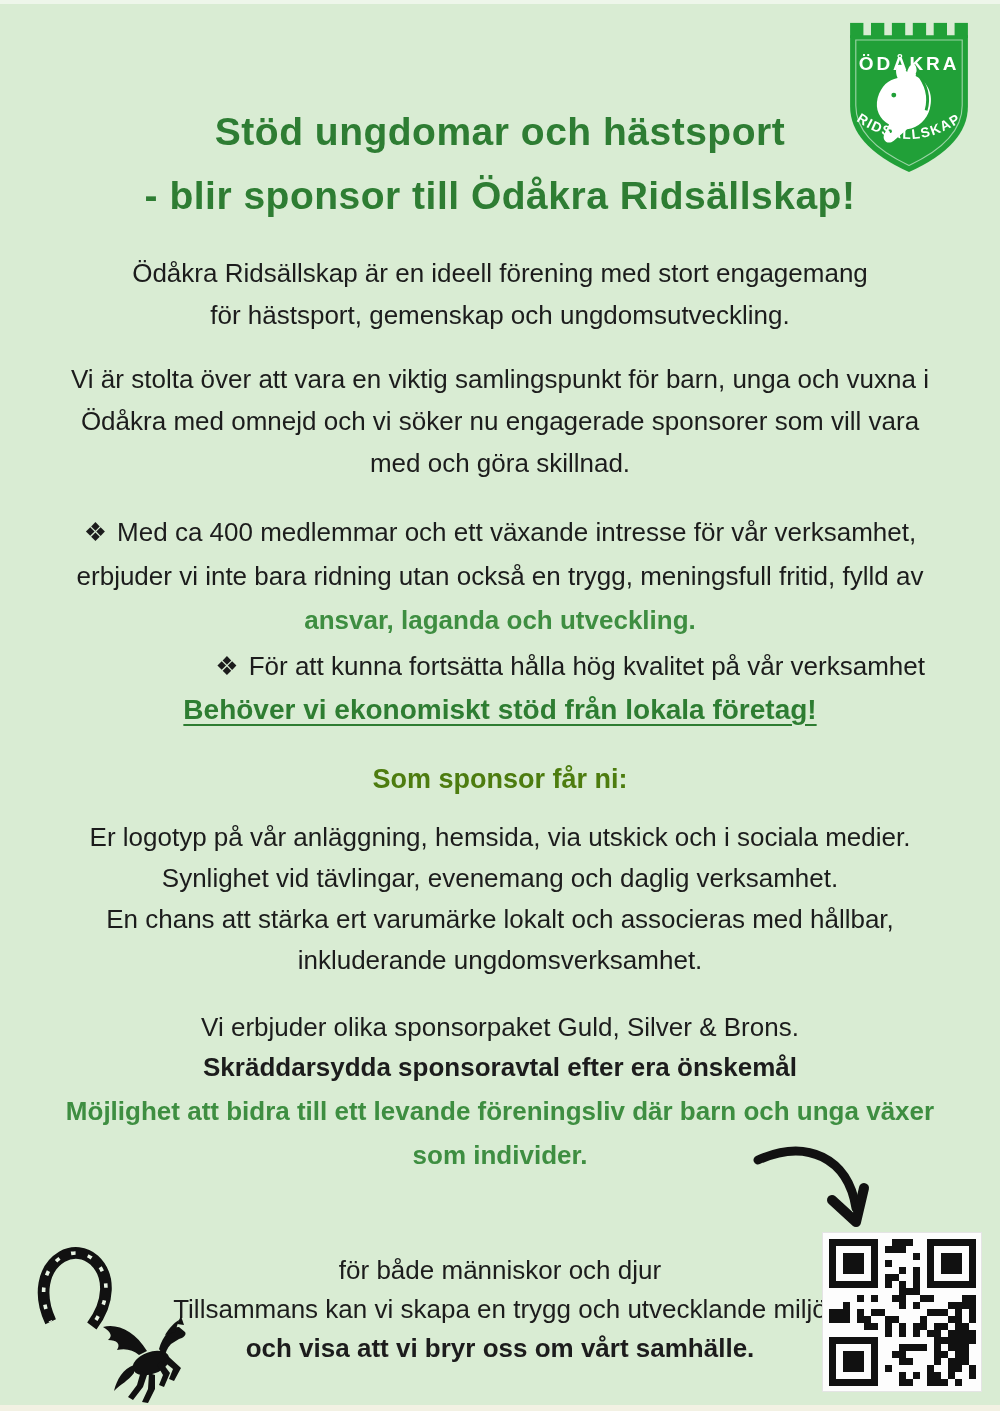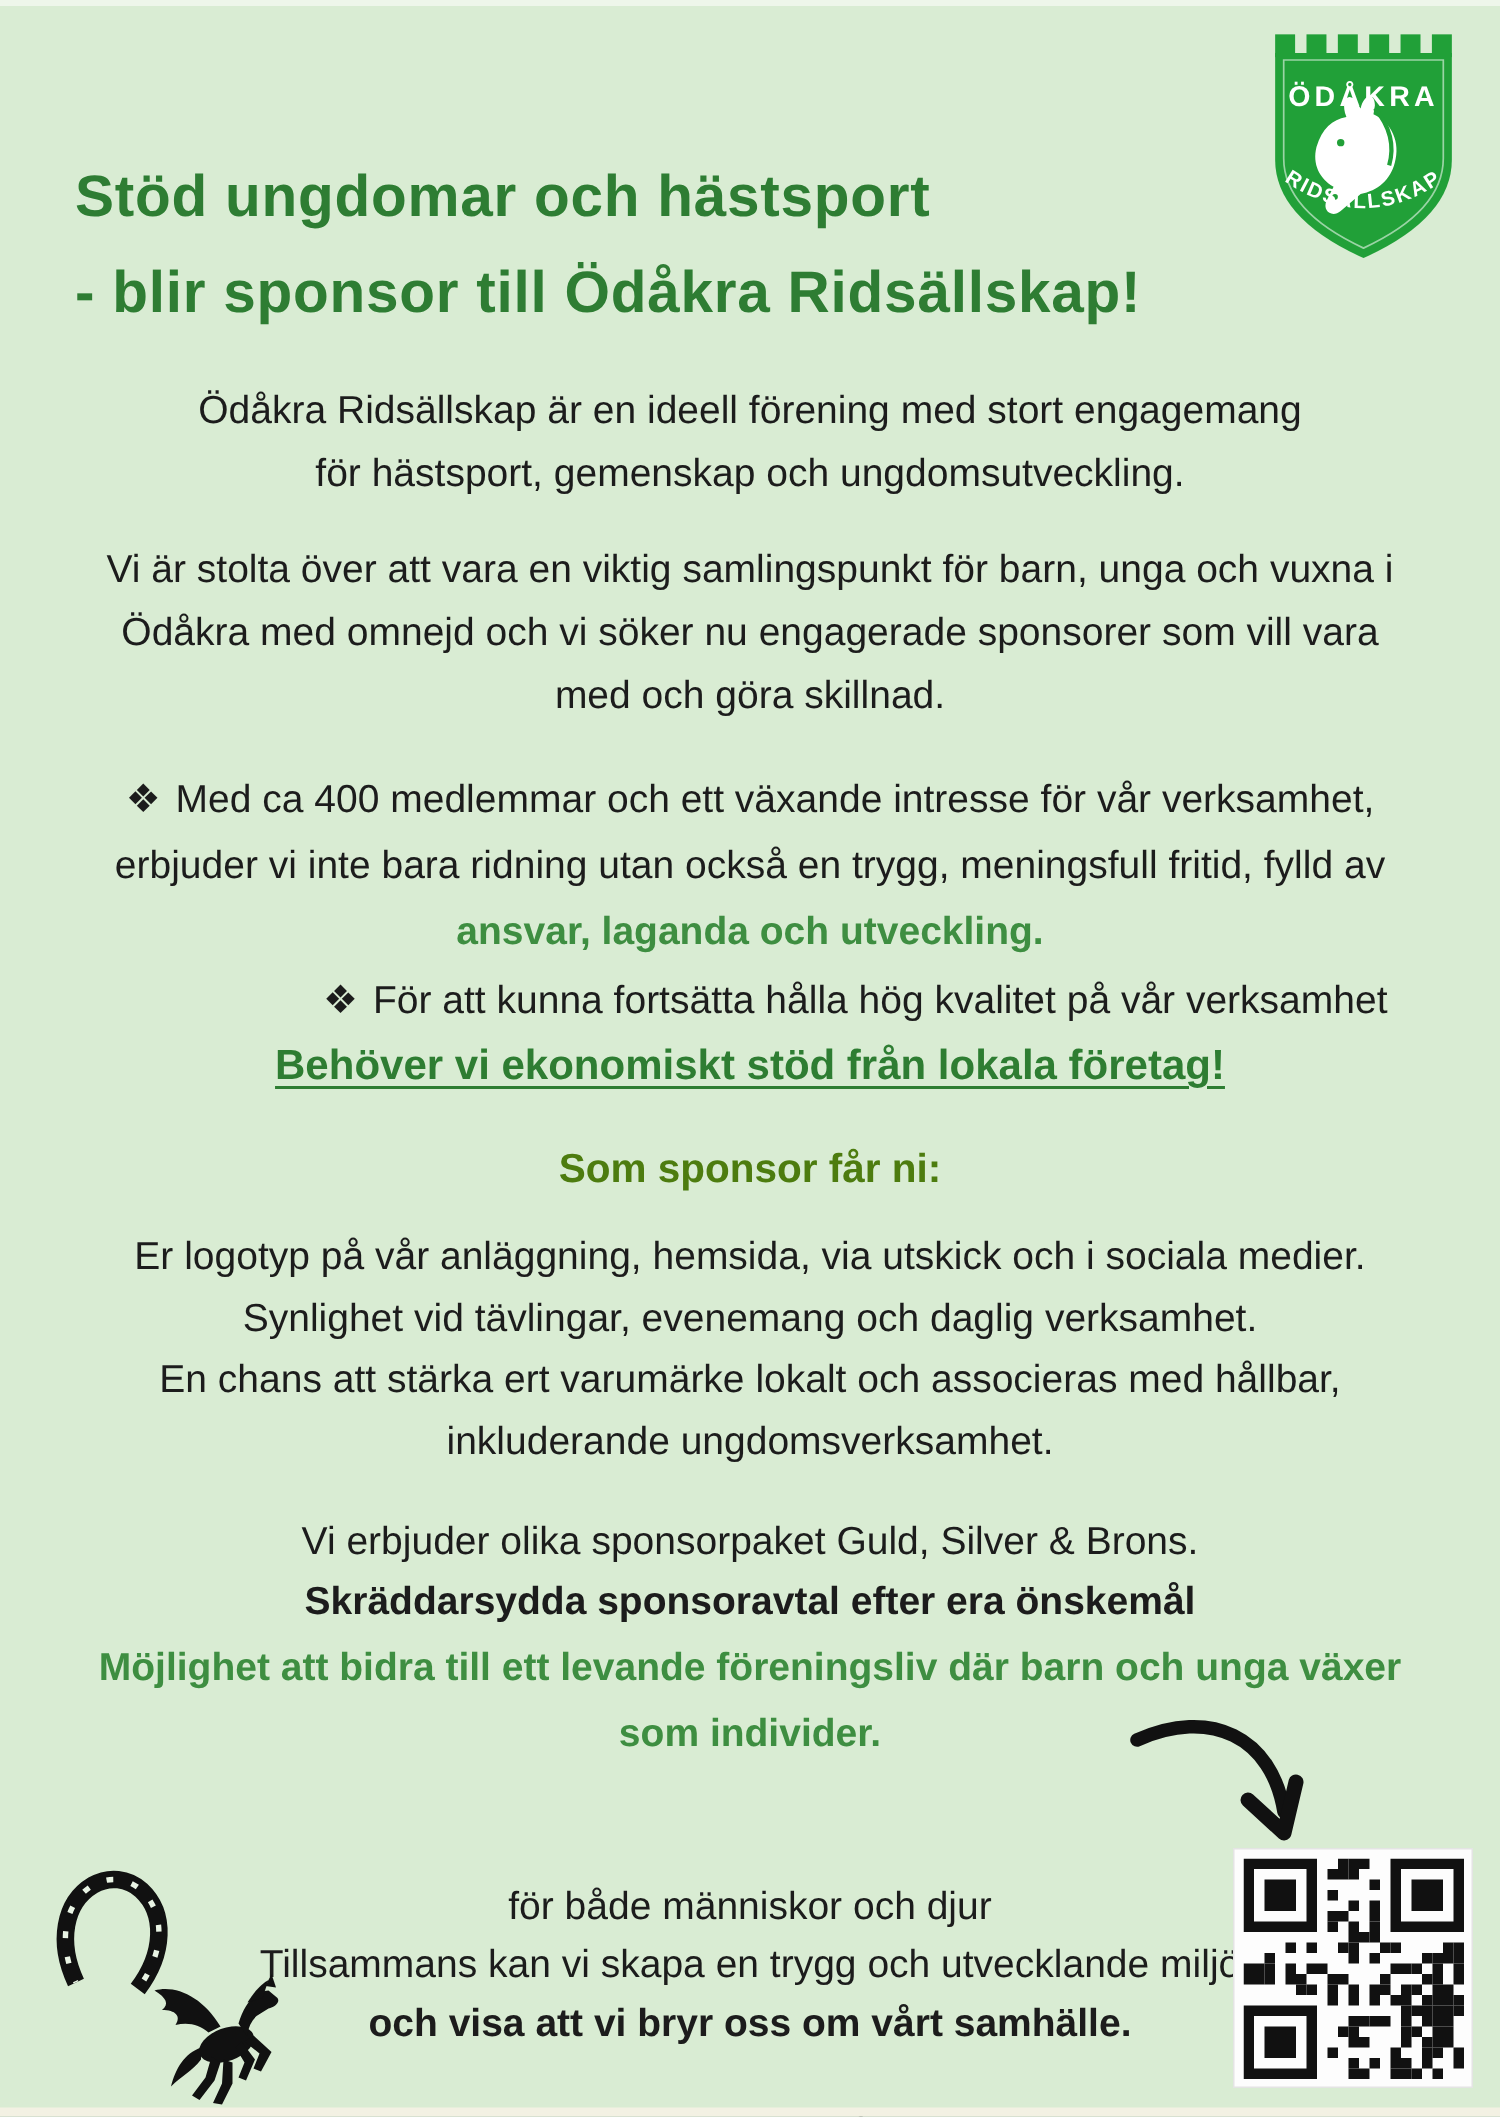--- a/index.html
+++ b/index.html
@@ -11,20 +11,21 @@
     font-family:"Liberation Sans","DejaVu Sans",sans-serif;
     color:#1c1c1c;
     overflow:hidden;
   }
   .page::before{content:"";position:absolute;top:0;left:0;right:0;height:4px;background:#eef6ea;}
   .page::after{content:"";position:absolute;bottom:0;left:0;right:0;height:6px;background:#f3f1e3;}
 
   .title{
     margin:100px auto 0;
     width:900px;
+    text-align:center;
     font-size:39px;
     font-weight:700;
     color:#2e7d33;
     line-height:64px;
     letter-spacing:0.5px;
   }
 
   .bodytxt{font-size:26px;line-height:42px;text-align:center;}
 
   .intro1{margin:24px auto 0;width:760px;}

